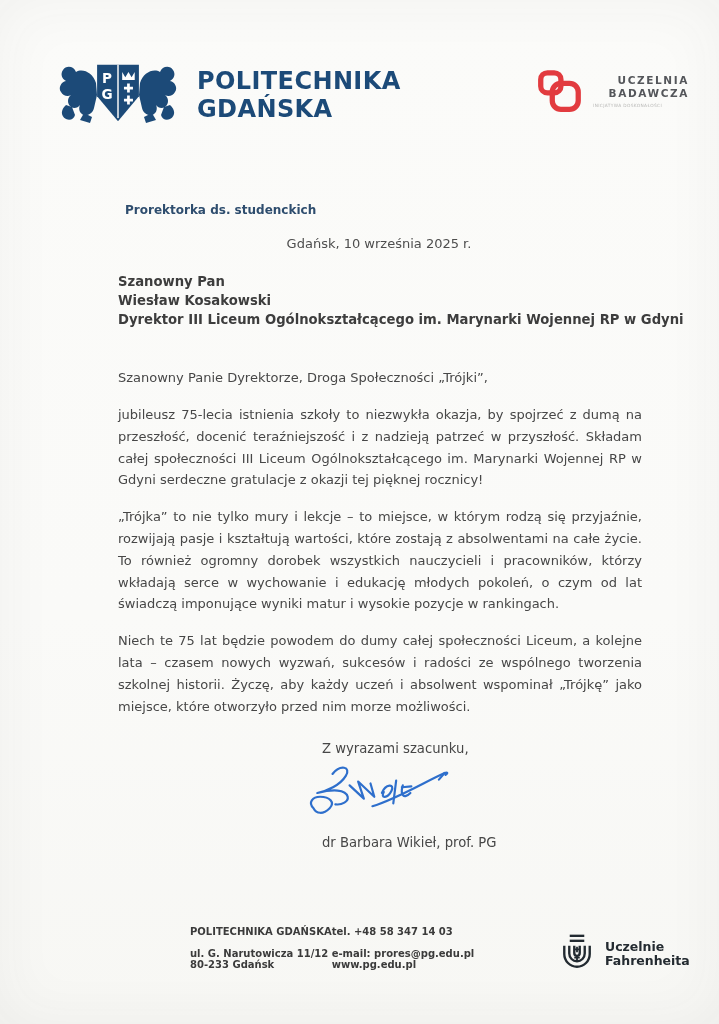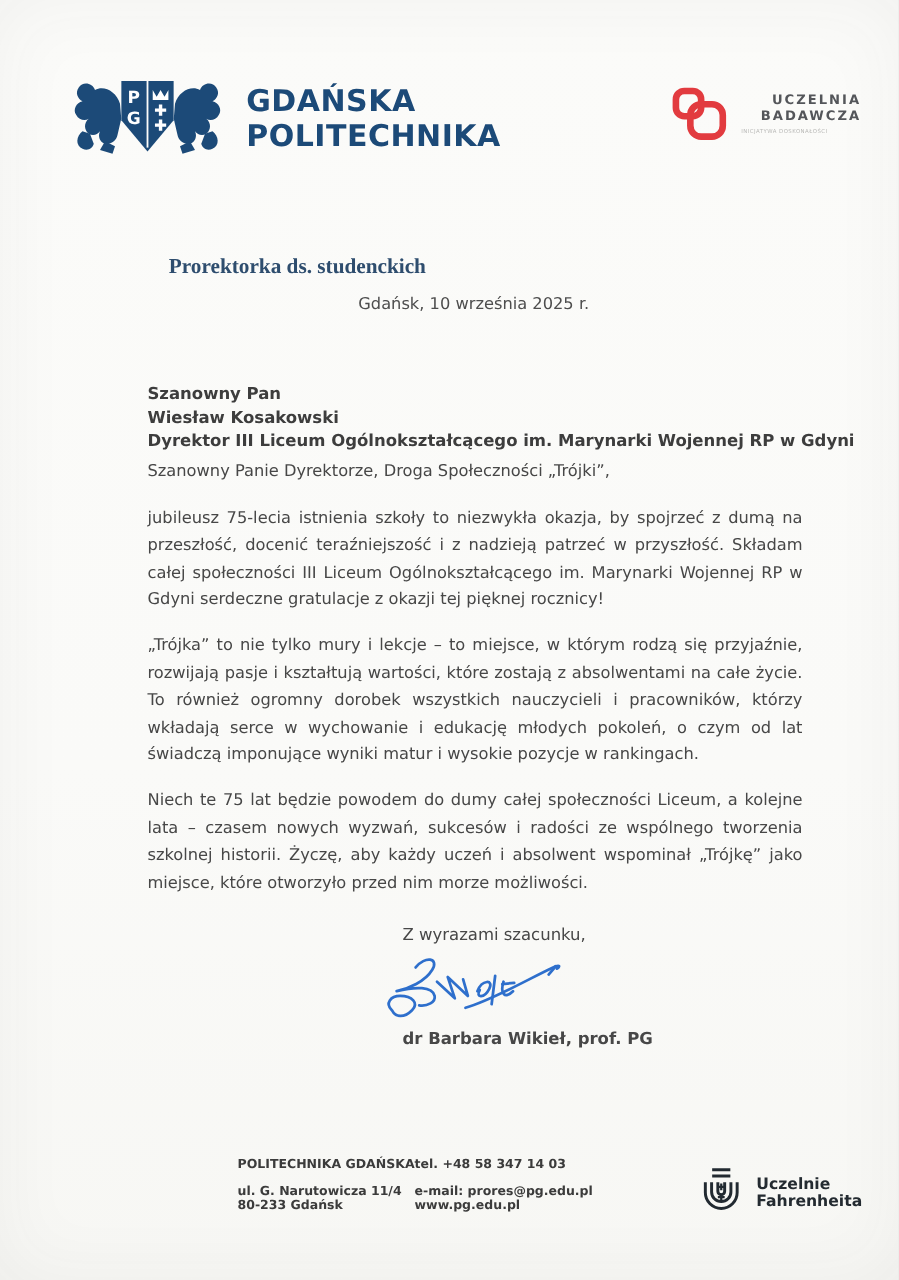--- a/index.html
+++ b/index.html
@@ -20,37 +20,37 @@
     position:absolute; left:197px; top:67px;
     color:#1c4a78; font-weight:bold; font-size:24px; line-height:28px; letter-spacing:0.4px;
   }
   .ub-badge { position:absolute; left:534px; top:66px; display:flex; gap:9px; }
   .ub-text { margin-top:8px;text-align:right; }
   .ub-line { font-size:10.5px; font-weight:bold; color:#54565a; letter-spacing:1.6px; line-height:13px; }
   .ub-subline { font-size:6px; color:#b9b9b7; letter-spacing:0.5px; margin-top:3px;
                 transform:scale(0.72); transform-origin:left top; white-space:nowrap; }
 
   
-  .sender-title { position:absolute; left:135px; top:203px; font-size:17px; font-weight:bold; color:#2e4d6e;font-family:Liberation Serif, serif; }
+  .sender-title { position:absolute; left:125px; top:203px; font-size:12px; font-weight:bold; color:#2e4d6e; }
   .dateline { position:absolute; left:118px; top:236px; width:522px; text-align:center;
               font-size:13px; color:#4e4e4e; }
-  .recipient { position:absolute; left:118px; top:306px; font-size:13.2px; font-weight:bold;
+  .recipient { position:absolute; left:118px; top:272px; font-size:13.2px; font-weight:bold;
                color:#3d3d3d; line-height:19px; }
 
   
   .letter-body { position:absolute; left:118px; top:367px; width:524px;
                  font-size:13px; color:#474747; }
   .salutation { margin-bottom:16px; line-height:21px; }
   .letter-body p.para { text-align:justify; line-height:21.8px; margin-bottom:15px; }
   .letter-body p.para:last-child { margin-bottom:12px; }
 
   
   .closing { position:absolute; left:322px; top:741px; font-size:13.2px; color:#474747; }
   .signature-svg { display:block; margin:4px 0 0 -18px; }
-  .signer { margin-top:0px;font-weight:bold; }
+  .signer { margin-top:11px; }
 
   
   .footer { position:absolute; left:190px; top:926px; display:flex; 
             font-size:10px; font-weight:bold; color:#3b3b3b; line-height:11.5px; }
   .footer .org { margin-bottom:10px; }
   .footer .phone { margin-bottom:10px; }
   .fh-logo { position:absolute; left:557px; top:931px; display:flex; align-items:center; gap:8px; }
   .fh-text { font-size:12.5px; font-weight:bold; color:#242b31; line-height:14.5px; }
 </style>
 </head>
@@ -78,22 +78,22 @@
     <svg class="lion-right" width="40" height="66" viewBox="0 0 40 64">
       <g fill="#1c4a78">
         <path d="M38,22 C35,12 25,7 18,11 C16,5 8,4 5,9 C2,13 4,18 8,20 C3,21 0,27 3,31 C5,35 10,36 13,34 C9,37 9,43 13,46 C16,48 20,47 22,44 C20,48 22,53 26,54 C30,55 35,52 36,47 L39,34 Z"></path>
         <path d="M8,44 C3,48 2,55 8,58 C12,60 16,58 17,54 L14,46 Z"></path>
         <path d="M26,52 l8,4 l-2,6 l-10,-3 z"></path>
       </g>
     </svg>
   </div>
 
   <div class="pg-wordmark">
+    <div>POLITECHNIKA</div>
     <div>GDAŃSKA</div>
-    <div>POLITECHNIKA</div>
   </div>
 
   <div class="ub-badge">
     <svg width="50" height="52" viewBox="0 0 52 52">
       <g fill="none" stroke="#e23b3f" stroke-width="5.5" stroke-linejoin="round">
         <rect x="7" y="6" width="21" height="21" rx="7"></rect>
         <rect x="19" y="17" width="27" height="27" rx="9"></rect>
       </g>
     </svg>
     <div class="ub-text">
@@ -133,21 +133,21 @@
         <path d="M72,48 C96,41 128,22 148,13 C151,12 152,13 149,15"></path>
         <path d="M148,13 L142,20"></path>
       </g>
     </svg>
     <div class="signer">dr Barbara Wikieł, prof. PG</div>
   </div>
 
   <div class="footer">
     <div>
       <div class="org">POLITECHNIKA GDAŃSKA</div>
-      <div>ul. G. Narutowicza 11/4</div>
+      <div>ul. G. Narutowicza 11/12</div>
       <div>80-233 Gdańsk</div>
     </div>
     <div>
       <div class="phone">tel. +48 58 347 14 03</div>
       <div>e-mail: prores@pg.edu.pl</div>
       <div>www.pg.edu.pl</div>
     </div>
   </div>
 
   <div class="fh-logo">

